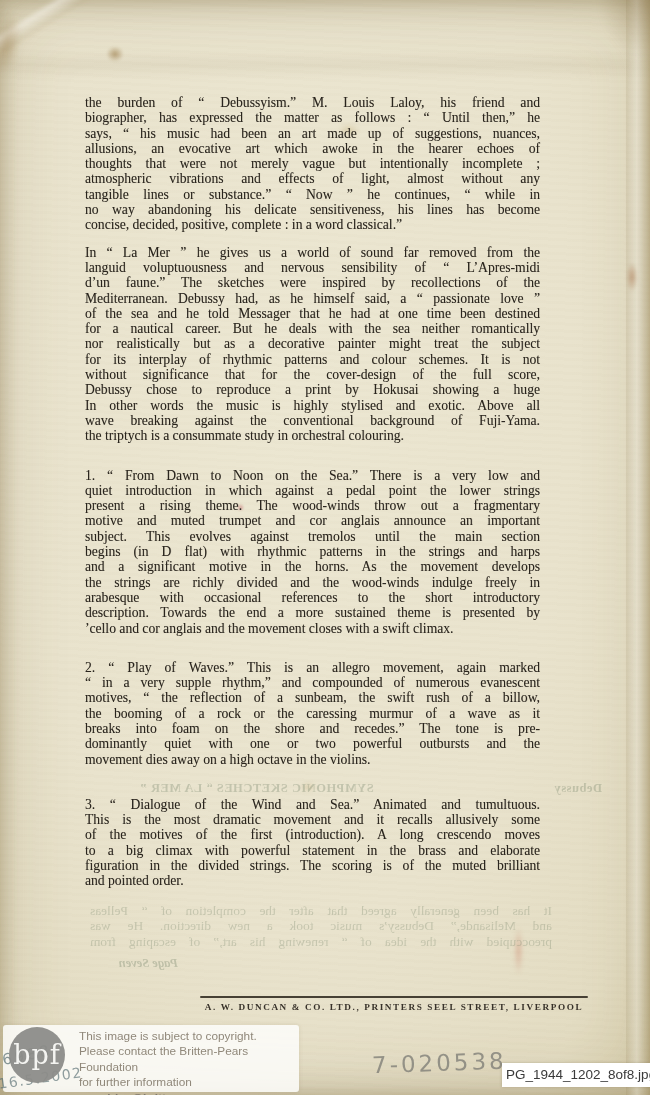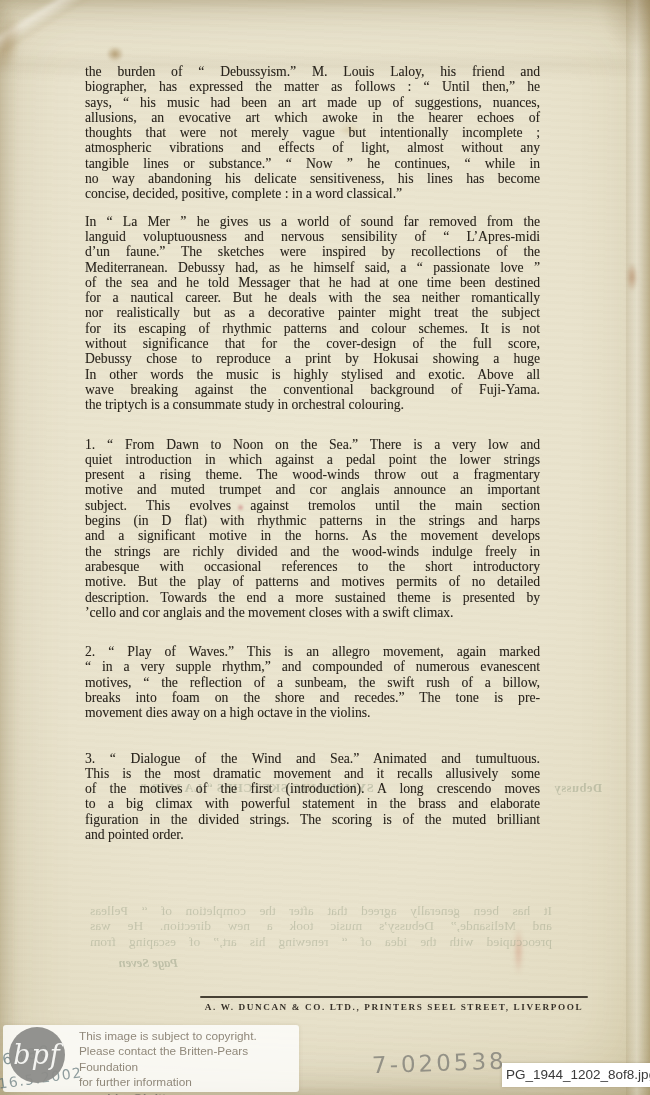--- a/index.html
+++ b/index.html
@@ -50,21 +50,21 @@
   .st-d{left:626px;top:262px;width:12px;height:30px;
         background:radial-gradient(ellipse, rgba(150,85,40,.42), rgba(0,0,0,0) 70%);filter:blur(1.5px);}
   .st-e{left:514px;top:926px;width:9px;height:50px;
         background:radial-gradient(ellipse, rgba(190,85,60,.32), rgba(0,0,0,0) 70%);filter:blur(2px);}
   .st-f{left:238px;top:505px;width:5px;height:5px;background:rgba(200,120,120,.5);filter:blur(1px);}
   .st-g{left:300px;top:782px;width:16px;height:10px;
         background:radial-gradient(ellipse, rgba(180,150,80,.28), rgba(0,0,0,0) 70%);filter:blur(2px);}
 
   
   .textblock{
-    position:absolute;left:85px;top:64px;width:455px;
+    position:absolute;left:85px;top:95px;width:455px;
     font-size:13.6px;line-height:15.3px;color:#29241d;
     text-shadow:.3px .3px 0 rgba(40,34,26,.25);
   }
   .para{margin:0;padding:0;}
   .para.mb12{margin-bottom:12px;}
   .para.mb24{margin-bottom:24px;}
   .para.mb22{margin-bottom:30px;}
   .jline{height:15.3px;text-align:justify;text-align-last:justify;}
   .jline.last{text-align-last:left;}
 
@@ -115,21 +115,21 @@
     background:rgba(253,253,250,.86);border-radius:3px;z-index:4;
     box-shadow:0 0 4px rgba(120,100,60,.15);
   }
   .wm-circle{
     position:absolute;left:9px;top:1027px;width:56px;height:56px;border-radius:50%;
     background:rgba(140,140,137,.95);z-index:7;
     display:flex;align-items:center;justify-content:center;
   }
   .wm-logo{
     font-family:"DejaVu Serif", serif;font-size:27px;color:#f4f4f1;
-    letter-spacing:1px;margin-top:-2px;font-style:italic;
+    letter-spacing:1px;margin-top:-2px;
   }
   .wm-lines{
     position:absolute;left:79px;top:1029px;width:218px;z-index:8;
     font-family:"Liberation Sans", sans-serif;font-size:11.8px;line-height:15.4px;
     color:#90887a;
   }
   .wm-email{font-weight:bold;text-decoration:underline;color:#837b6d;}
 
   
   .file-label{
@@ -181,46 +181,47 @@
         <div class="jline last">concise, decided, positive, complete : in a word classical.”</div>
       </div>
     <div class="para mb24">
         <div class="jline">In “ La Mer ” he gives us a world of sound far removed from the</div>
         <div class="jline">languid voluptuousness and nervous sensibility of “ L’Apres-midi</div>
         <div class="jline">d’un faune.” The sketches were inspired by recollections of the</div>
         <div class="jline">Mediterranean. Debussy had, as he himself said, a “ passionate love ”</div>
         <div class="jline">of the sea and he told Messager that he had at one time been destined</div>
         <div class="jline">for a nautical career. But he deals with the sea neither romantically</div>
         <div class="jline">nor realistically but as a decorative painter might treat the subject</div>
-        <div class="jline">for its escaping of rhythmic patterns and colour schemes. It is not</div>
+        <div class="jline">for its interplay of rhythmic patterns and colour schemes. It is not</div>
         <div class="jline">without significance that for the cover-design of the full score,</div>
         <div class="jline">Debussy chose to reproduce a print by Hokusai showing a huge</div>
         <div class="jline">In other words the music is highly stylised and exotic. Above all</div>
         <div class="jline">wave breaking against the conventional background of Fuji-Yama.</div>
         <div class="jline last">the triptych is a consummate study in orchestral colouring.</div>
       </div>
     <div class="para mb24">
         <div class="jline">1. “ From Dawn to Noon on the Sea.” There is a very low and</div>
         <div class="jline">quiet introduction in which against a pedal point the lower strings</div>
         <div class="jline">present a rising theme. The wood-winds throw out a fragmentary</div>
         <div class="jline">motive and muted trumpet and cor anglais announce an important</div>
         <div class="jline">subject. This evolves against tremolos until the main section</div>
         <div class="jline">begins (in D flat) with rhythmic patterns in the strings and harps</div>
         <div class="jline">and a significant motive in the horns. As the movement develops</div>
         <div class="jline">the strings are richly divided and the wood-winds indulge freely in</div>
         <div class="jline">arabesque with occasional references to the short introductory</div>
-        <div class="jline">motive. But the play of patterns and motives permits of no detailed</div>
         <div class="jline">description. Towards the end a more sustained theme is presented by</div>
         <div class="jline last">’cello and cor anglais and the movement closes with a swift climax.</div>
       </div>
     <div class="para mb22">
         <div class="jline">2. “ Play of Waves.” This is an allegro movement, again marked</div>
         <div class="jline">“ in a very supple rhythm,” and compounded of numerous evanescent</div>
         <div class="jline">motives, “ the reflection of a sunbeam, the swift rush of a billow,</div>
+        <div class="jline">the booming of a rock or the caressing murmur of a wave as it</div>
         <div class="jline">breaks into foam on the shore and recedes.” The tone is pre-</div>
+        <div class="jline">dominantly quiet with one or two powerful outbursts and the</div>
         <div class="jline last">movement dies away on a high octave in the violins.</div>
       </div>
     <div class="para">
         <div class="jline">3. “ Dialogue of the Wind and Sea.” Animated and tumultuous.</div>
         <div class="jline">This is the most dramatic movement and it recalls allusively some</div>
         <div class="jline">of the motives of the first (introduction). A long crescendo moves</div>
         <div class="jline">to a big climax with powerful statement in the brass and elaborate</div>
         <div class="jline">figuration in the divided strings. The scoring is of the muted brilliant</div>
         <div class="jline last">and pointed order.</div>
       </div>

